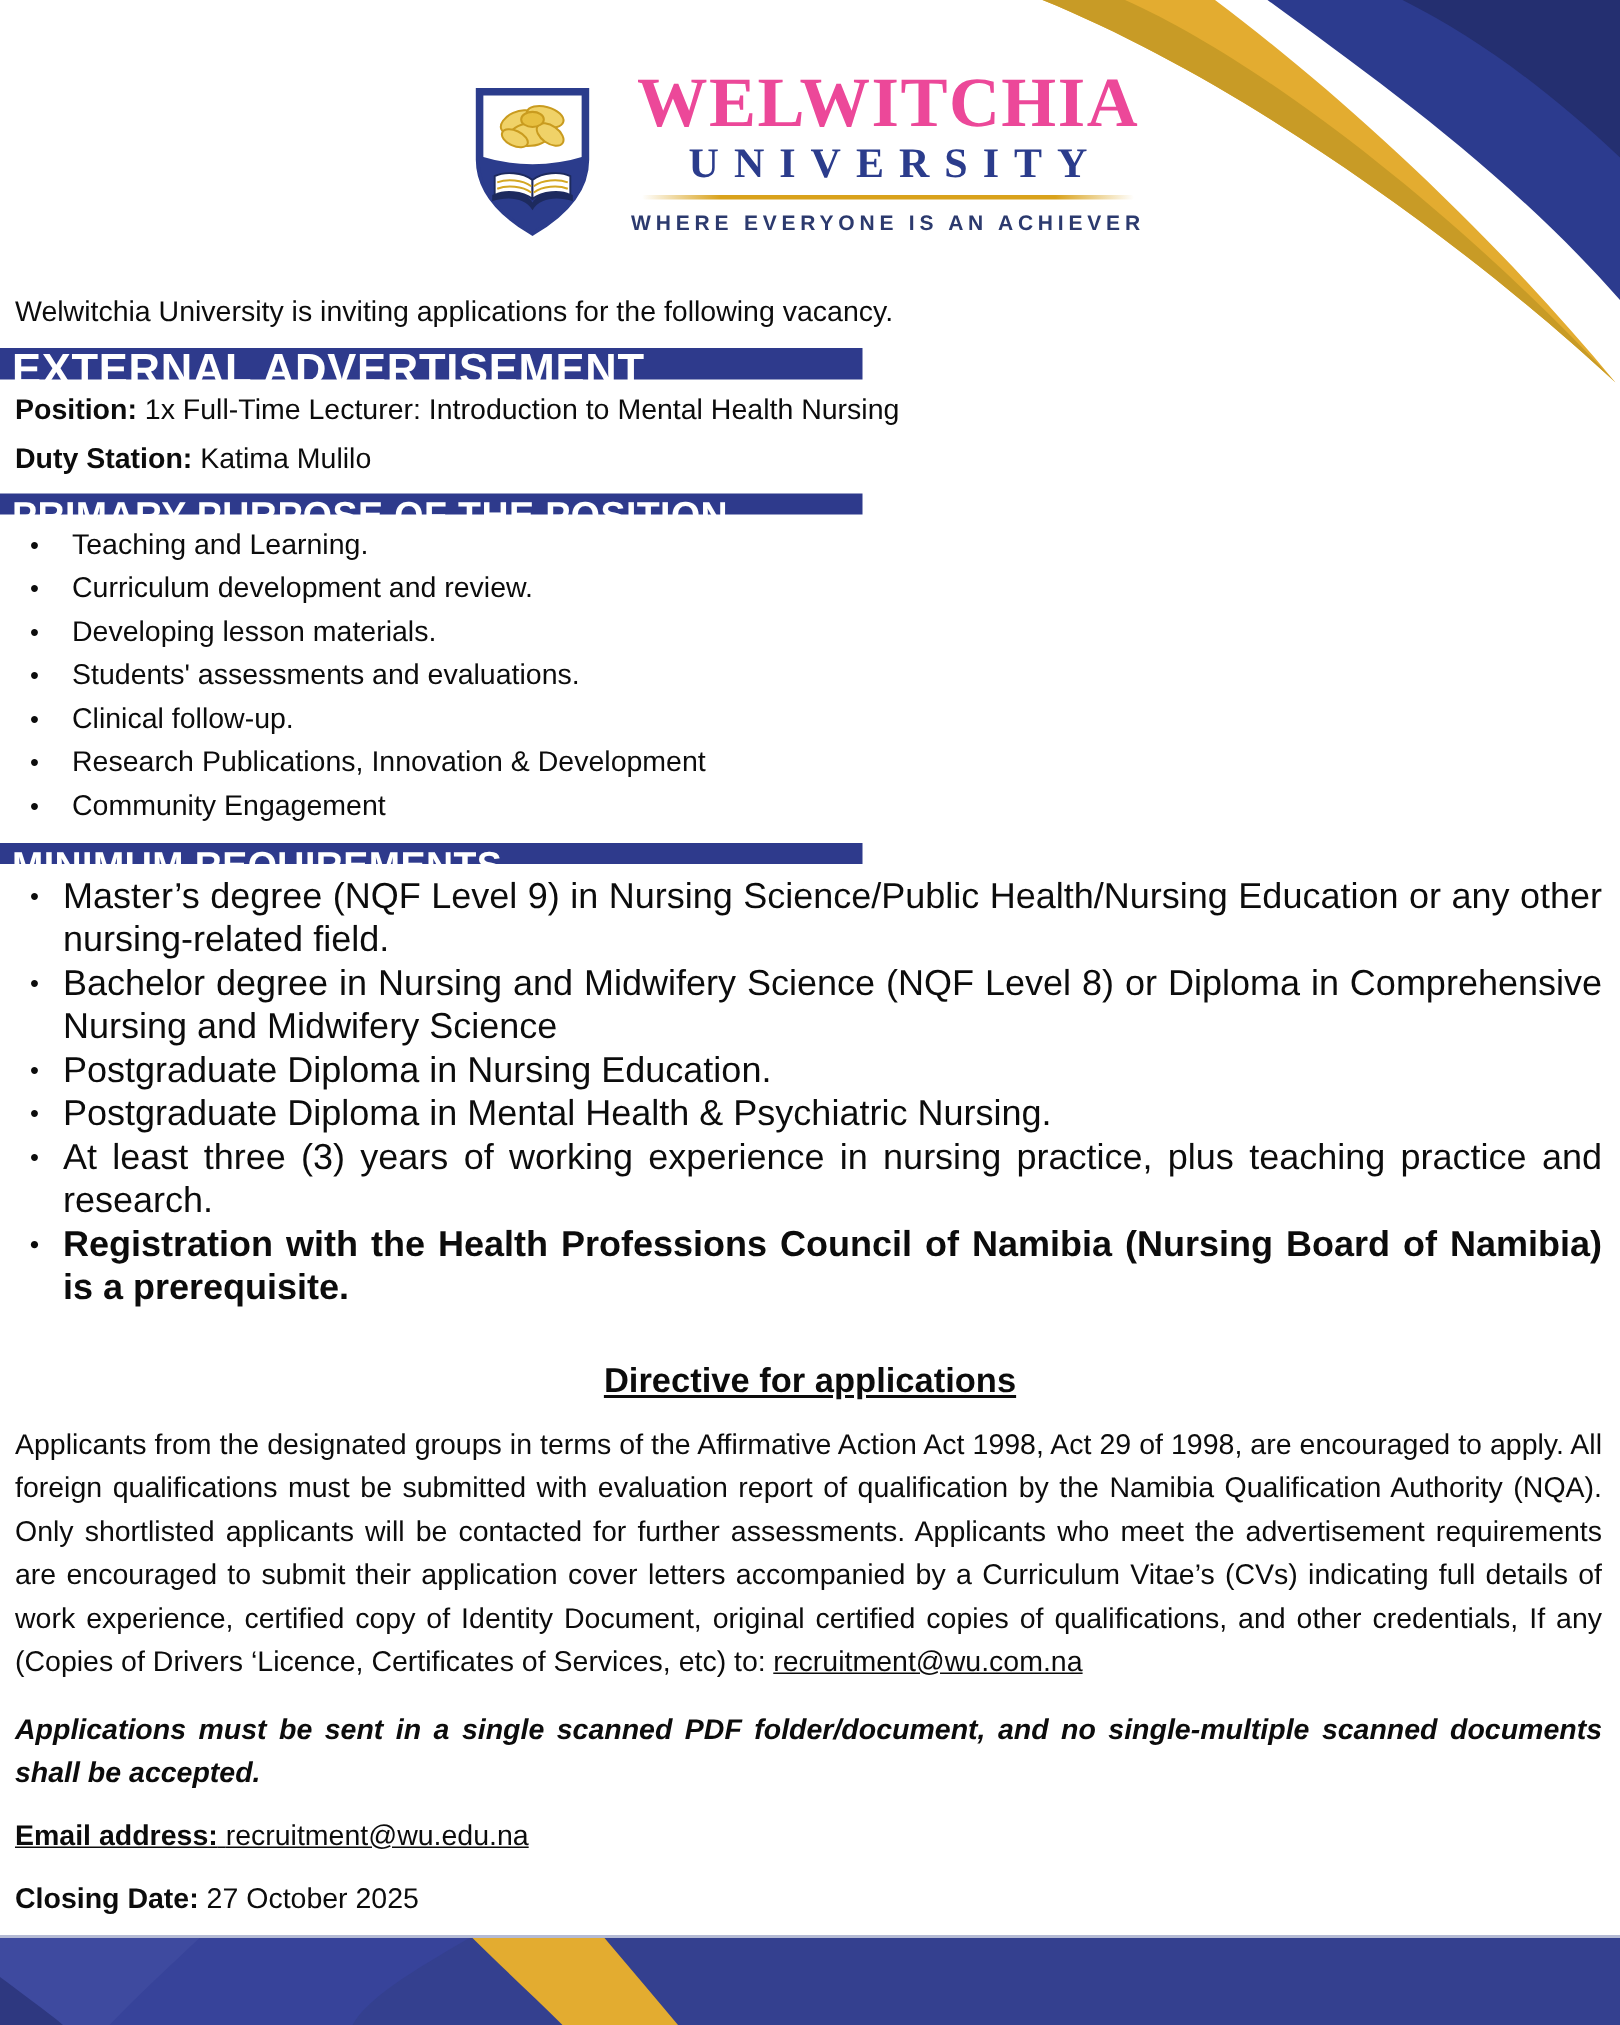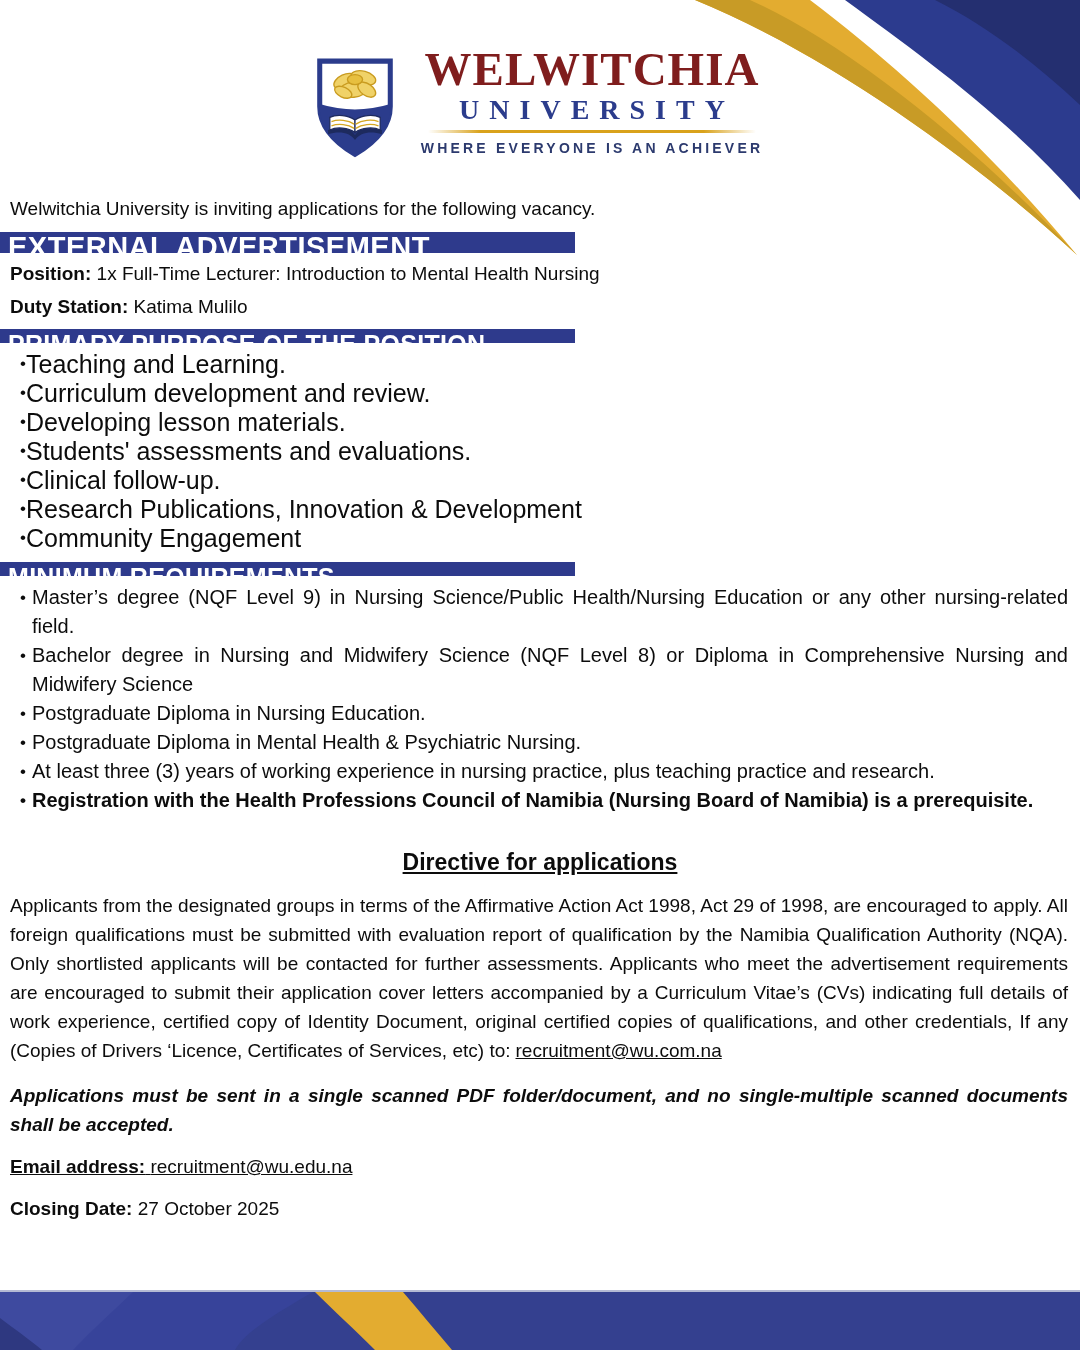--- a/index.html
+++ b/index.html
@@ -7,39 +7,39 @@
   .page{position:relative;width:1080px;height:1350px;overflow:hidden;background:#ffffff;}
 
   
   .top-deco{position:absolute;top:0;right:0;width:420px;height:310px;pointer-events:none;}
   .footer-deco{position:absolute;bottom:0;left:0;width:1080px;height:60px;pointer-events:none;}
 
   
   .header{position:relative;height:167px;}
   .crest{position:absolute;left:313px;top:46px;width:84px;height:121px;}
   .wordmark{position:absolute;left:408px;top:44px;width:368px;text-align:center;}
-  .brand-name{font-family:"Liberation Serif", serif;font-weight:bold;font-size:47px;line-height:50px;color:#7f1d1d;letter-spacing:1px;}
+  .brand-name{font-family:"Liberation Serif", serif;font-weight:bold;font-size:47px;line-height:50px;color:#ec4899;letter-spacing:1px;}
   .brand-sub{font-family:"Liberation Serif", serif;font-weight:bold;font-size:28px;line-height:30px;color:#2b3c8c;letter-spacing:10px;margin-top:1px;text-indent:10px;}
   .gold-line{height:3px;margin:5px 20px 0 20px;border-radius:2px;
      background:linear-gradient(90deg, rgba(217,162,27,0) 0%, #d9a21b 16%, #d9a21b 84%, rgba(217,162,27,0) 100%);}
   .tagline{font-size:14px;font-weight:bold;color:#2c3a6e;letter-spacing:3.2px;margin-top:7px;white-space:nowrap;}
 
   
   .intro{margin:31px 12px 0 10px;font-size:19px;line-height:22px;}
   .banner{background:#2e3a8c;color:#ffffff;font-weight:bold;width:575px;box-sizing:border-box;padding-left:8px;}
   .banner-xl{margin-top:12px;height:21px;line-height:31px;font-size:29px;letter-spacing:0.5px;text-decoration:underline;}
   .banner-md{height:14px;line-height:30px;font-size:25px;letter-spacing:0.3px;}
   .b2{margin-top:10px;} .b3{margin-top:12px;}
   .kv{margin:9px 12px 0 10px;font-size:19px;line-height:24px;}
   .kv .lbl{font-weight:bold;}
   ul{margin:0;padding:0;list-style:none;}
   .purpose-list{margin:9px 12px 0 0;}
-  .purpose-list li{position:relative;padding-left:26px;font-size:25px;line-height:24px;margin-bottom:5px;}
+  .purpose-list li{position:relative;padding-left:48px;font-size:19px;line-height:24px;margin-bottom:5px;}
   .req-list{margin:7px 12px 0 0;}
-  .req-list li{position:relative;padding-left:32px;font-size:20px;line-height:29px;text-align:justify;margin-right:0;}
+  .req-list li{position:relative;padding-left:42px;font-size:24px;line-height:29px;text-align:justify;margin-right:0;}
   li::before{content:"\2022";position:absolute;left:20px;font-size:17px;}
   .bold-item{font-weight:bold;}
   .directive-h{margin-top:34px;text-align:center;font-size:23px;line-height:26px;font-weight:bold;text-decoration:underline;}
   .para{margin:16px 12px 13px 10px;font-size:19px;line-height:29px;text-align:justify;}
   .u-link{text-decoration:underline;margin-left:5px;color:inherit;cursor:pointer;}
   .notice{margin:16px 12px 0 10px;font-size:19px;line-height:29px;text-align:justify;font-weight:bold;font-style:italic;}
   .line-email{margin-top:16px;text-decoration:underline;}
   .line-close{margin-top:18px;}
 </style>
 </head>

